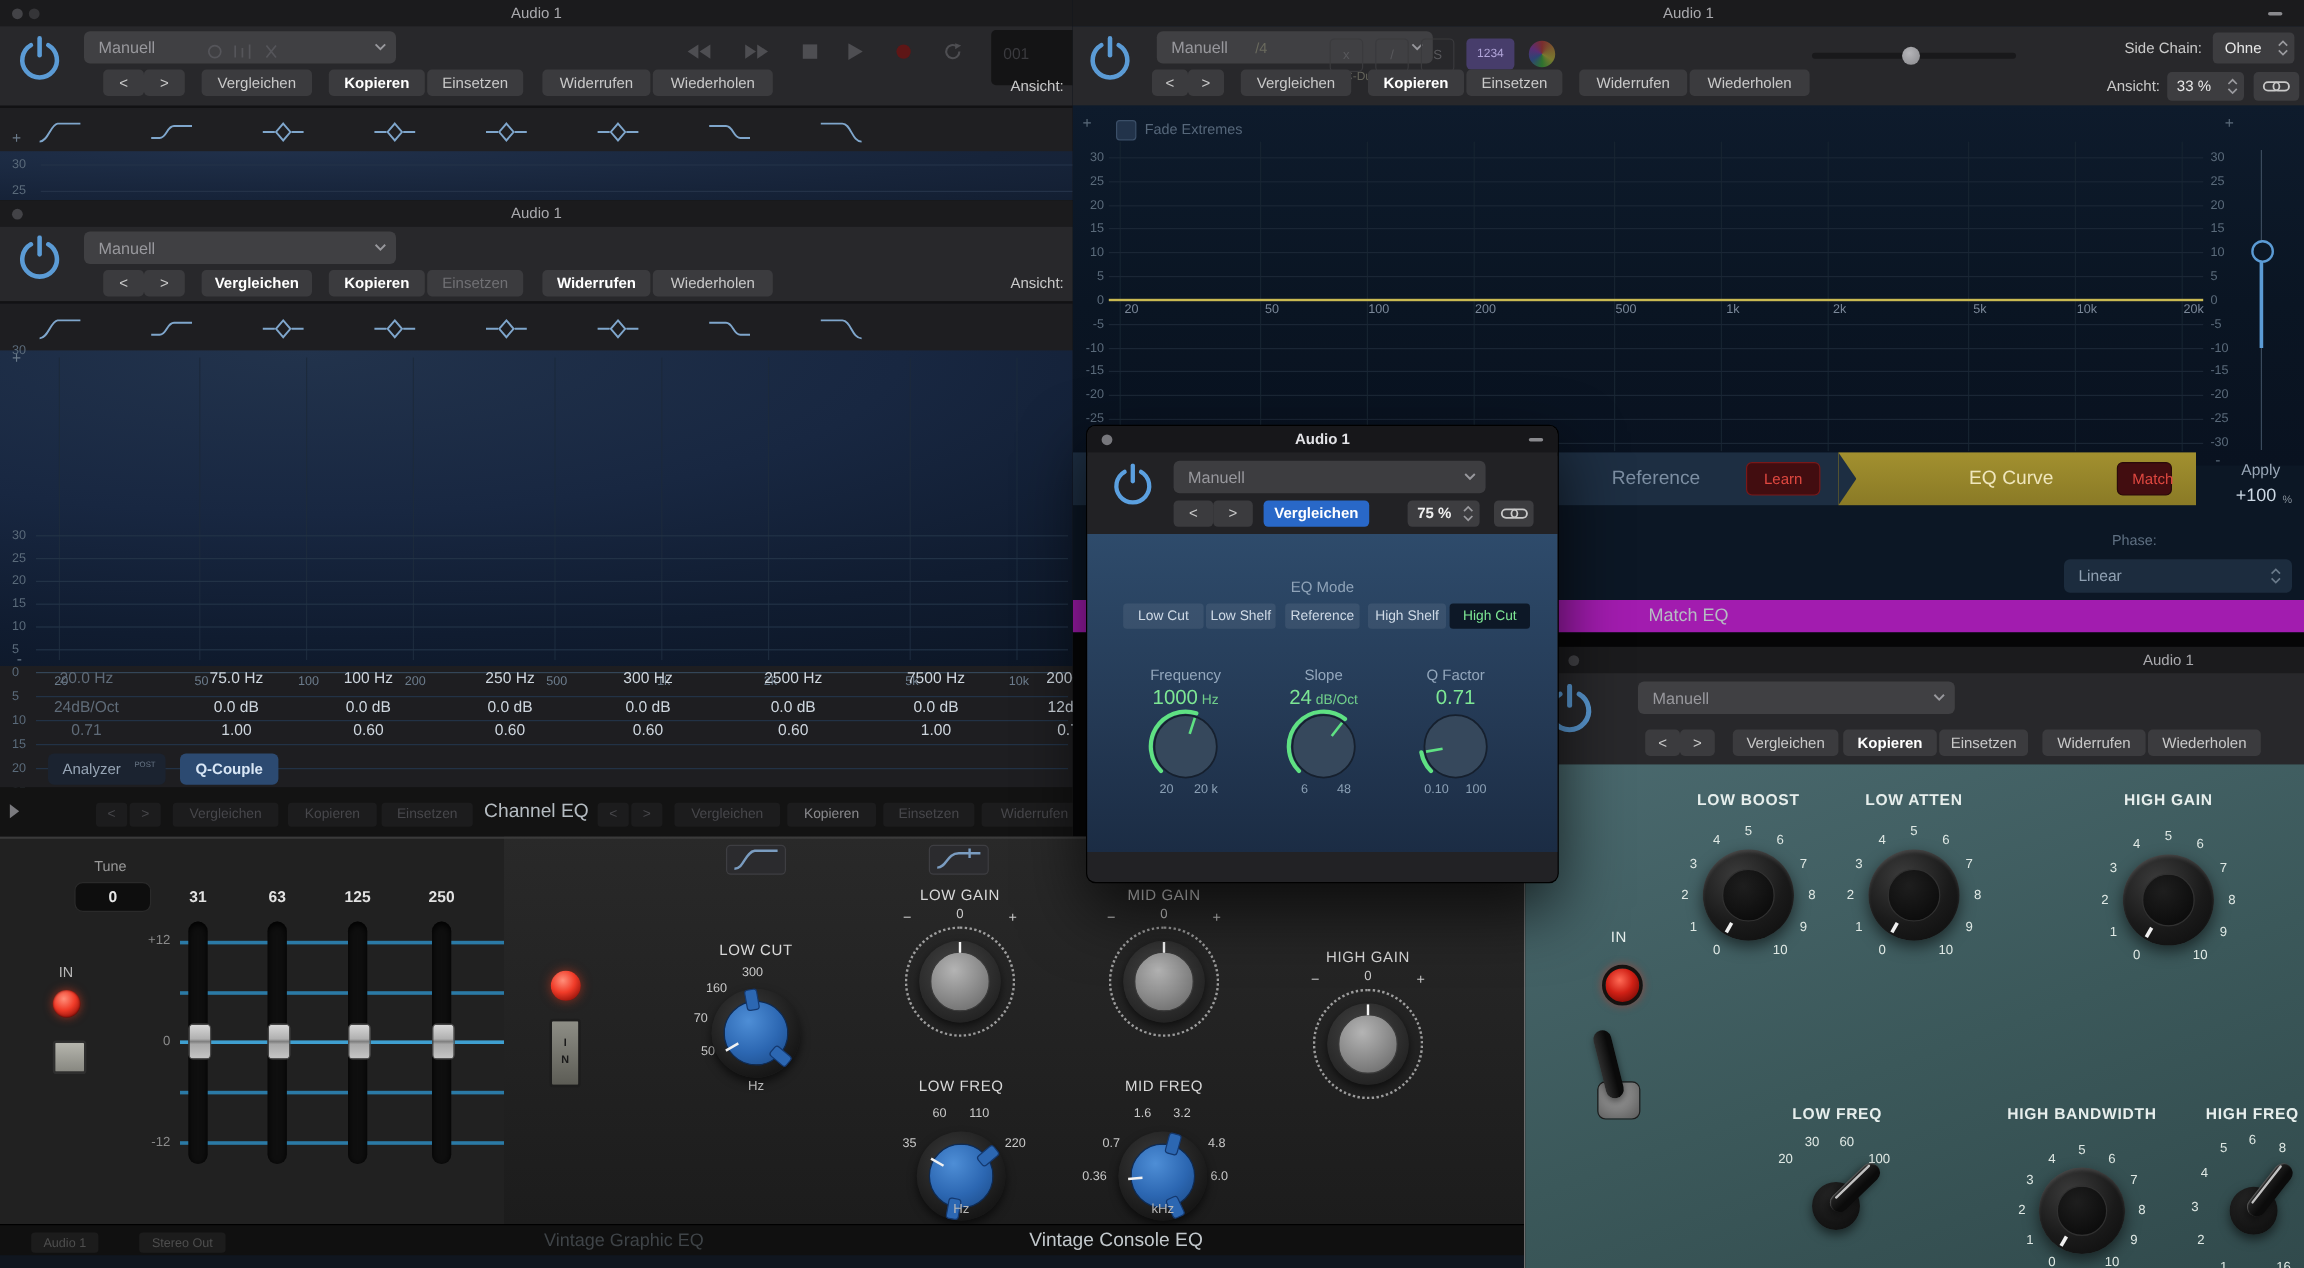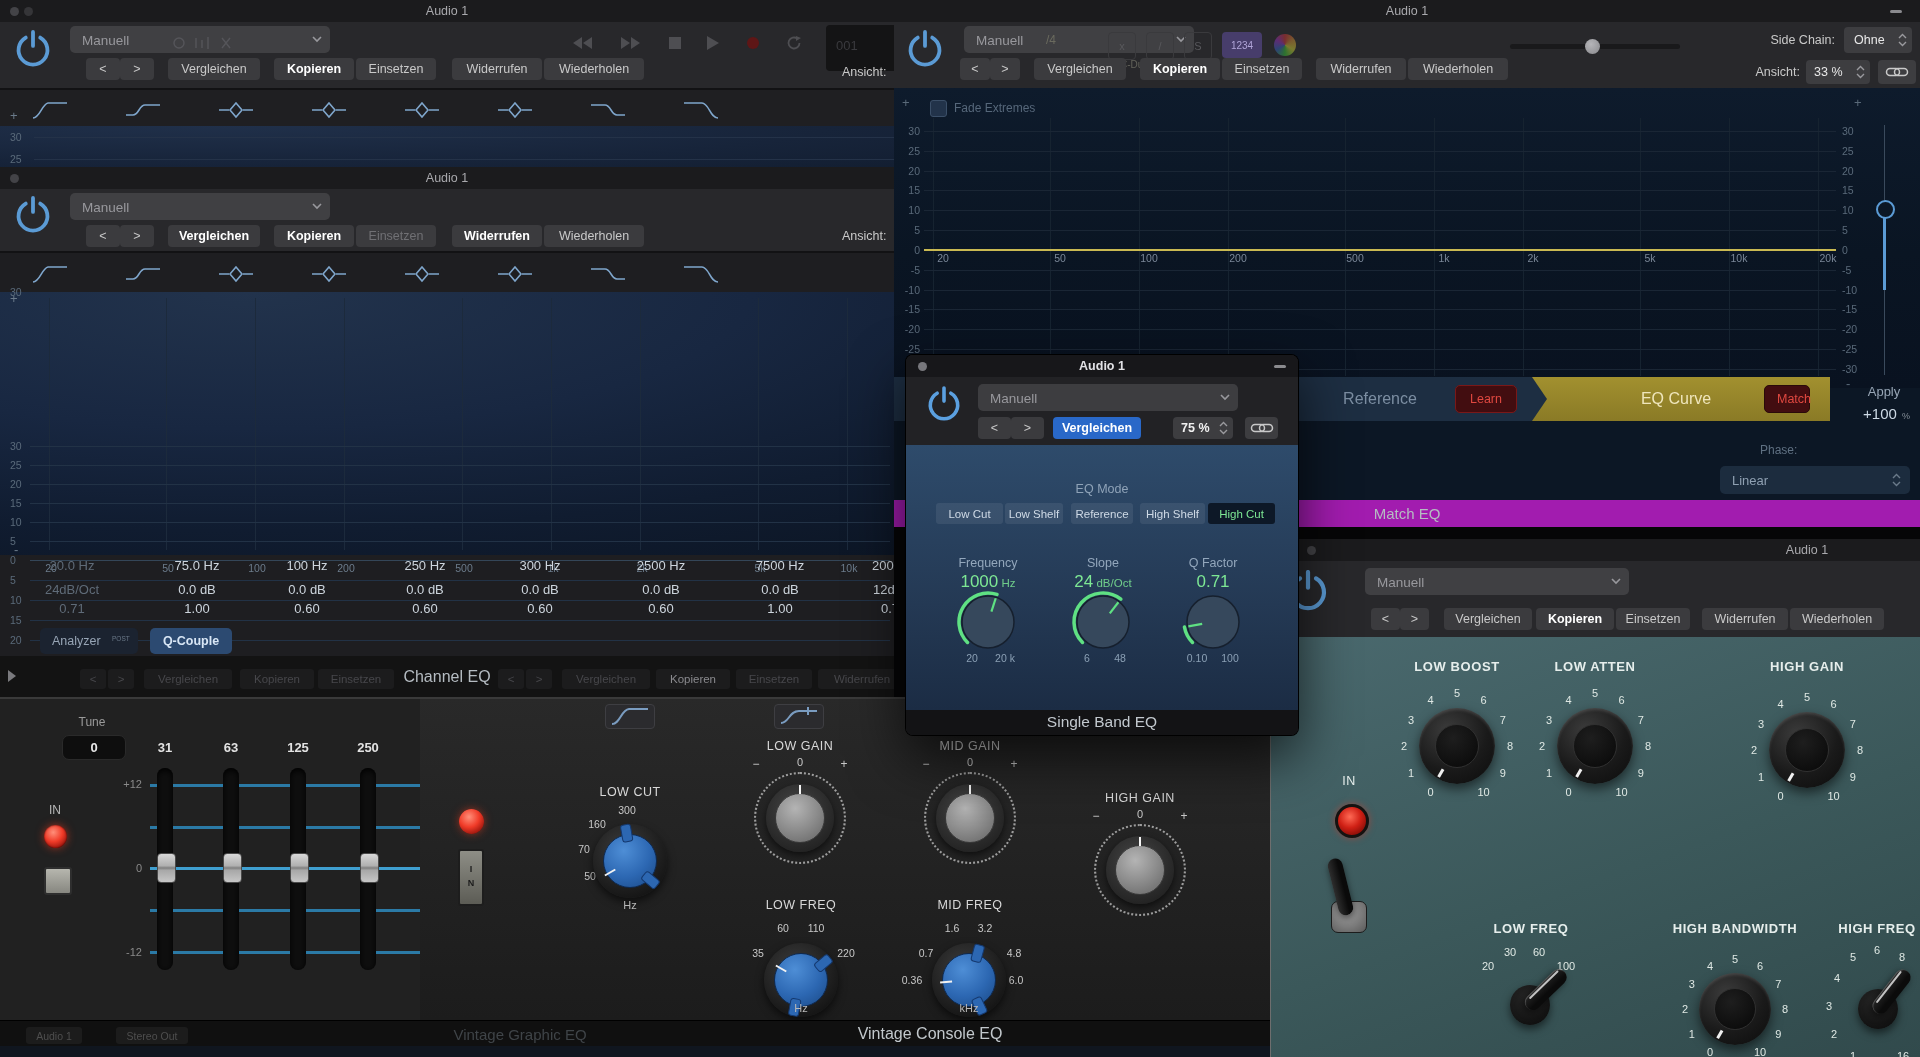--- a/index.html
+++ b/index.html
@@ -915,17 +915,14 @@
         <div style="position: absolute; left: 275px; top: 145px; width: 64px; height: 64px;">
           <svg width="64" height="64" viewBox="0 0 64 64">
     <circle cx="32" cy="32" r="26" fill="#36485c" stroke="#16202e" stroke-width="1.5"></circle>
     <path d="M11.49390334559012,52.50609665440987 A29,29 0 0 1 3.440575162645967,37.035797152340976" stroke="#5fe183" stroke-width="3.5" fill="none" stroke-linecap="round"></path>
     <line x1="21.16711471686571" y1="33.910129954336234" x2="7.379806174694799" y2="36.341204441673256" stroke="#5fe183" stroke-width="2.2"></line>
           </svg>
         </div>
         <div class="lb c" style="left: 291px; top: 213px; font-size: 10.5px; color: rgb(139, 160, 181);">0.10</div>
         <div class="lb c" style="left: 324px; top: 213px; font-size: 10.5px; color: rgb(139, 160, 181);">100</div>
       </div>
-      <div style="position: absolute; left: 0px; top: 355px; width: 392px; height: 25px; background: rgb(19, 19, 21);">
-        <div class="lb c" style="left: 196px; top: 12px; font-size: 15.5px; color: rgb(194, 200, 206);">Single Band EQ</div>
-      </div>
     </div>
 </div>
 
 </body></html>

